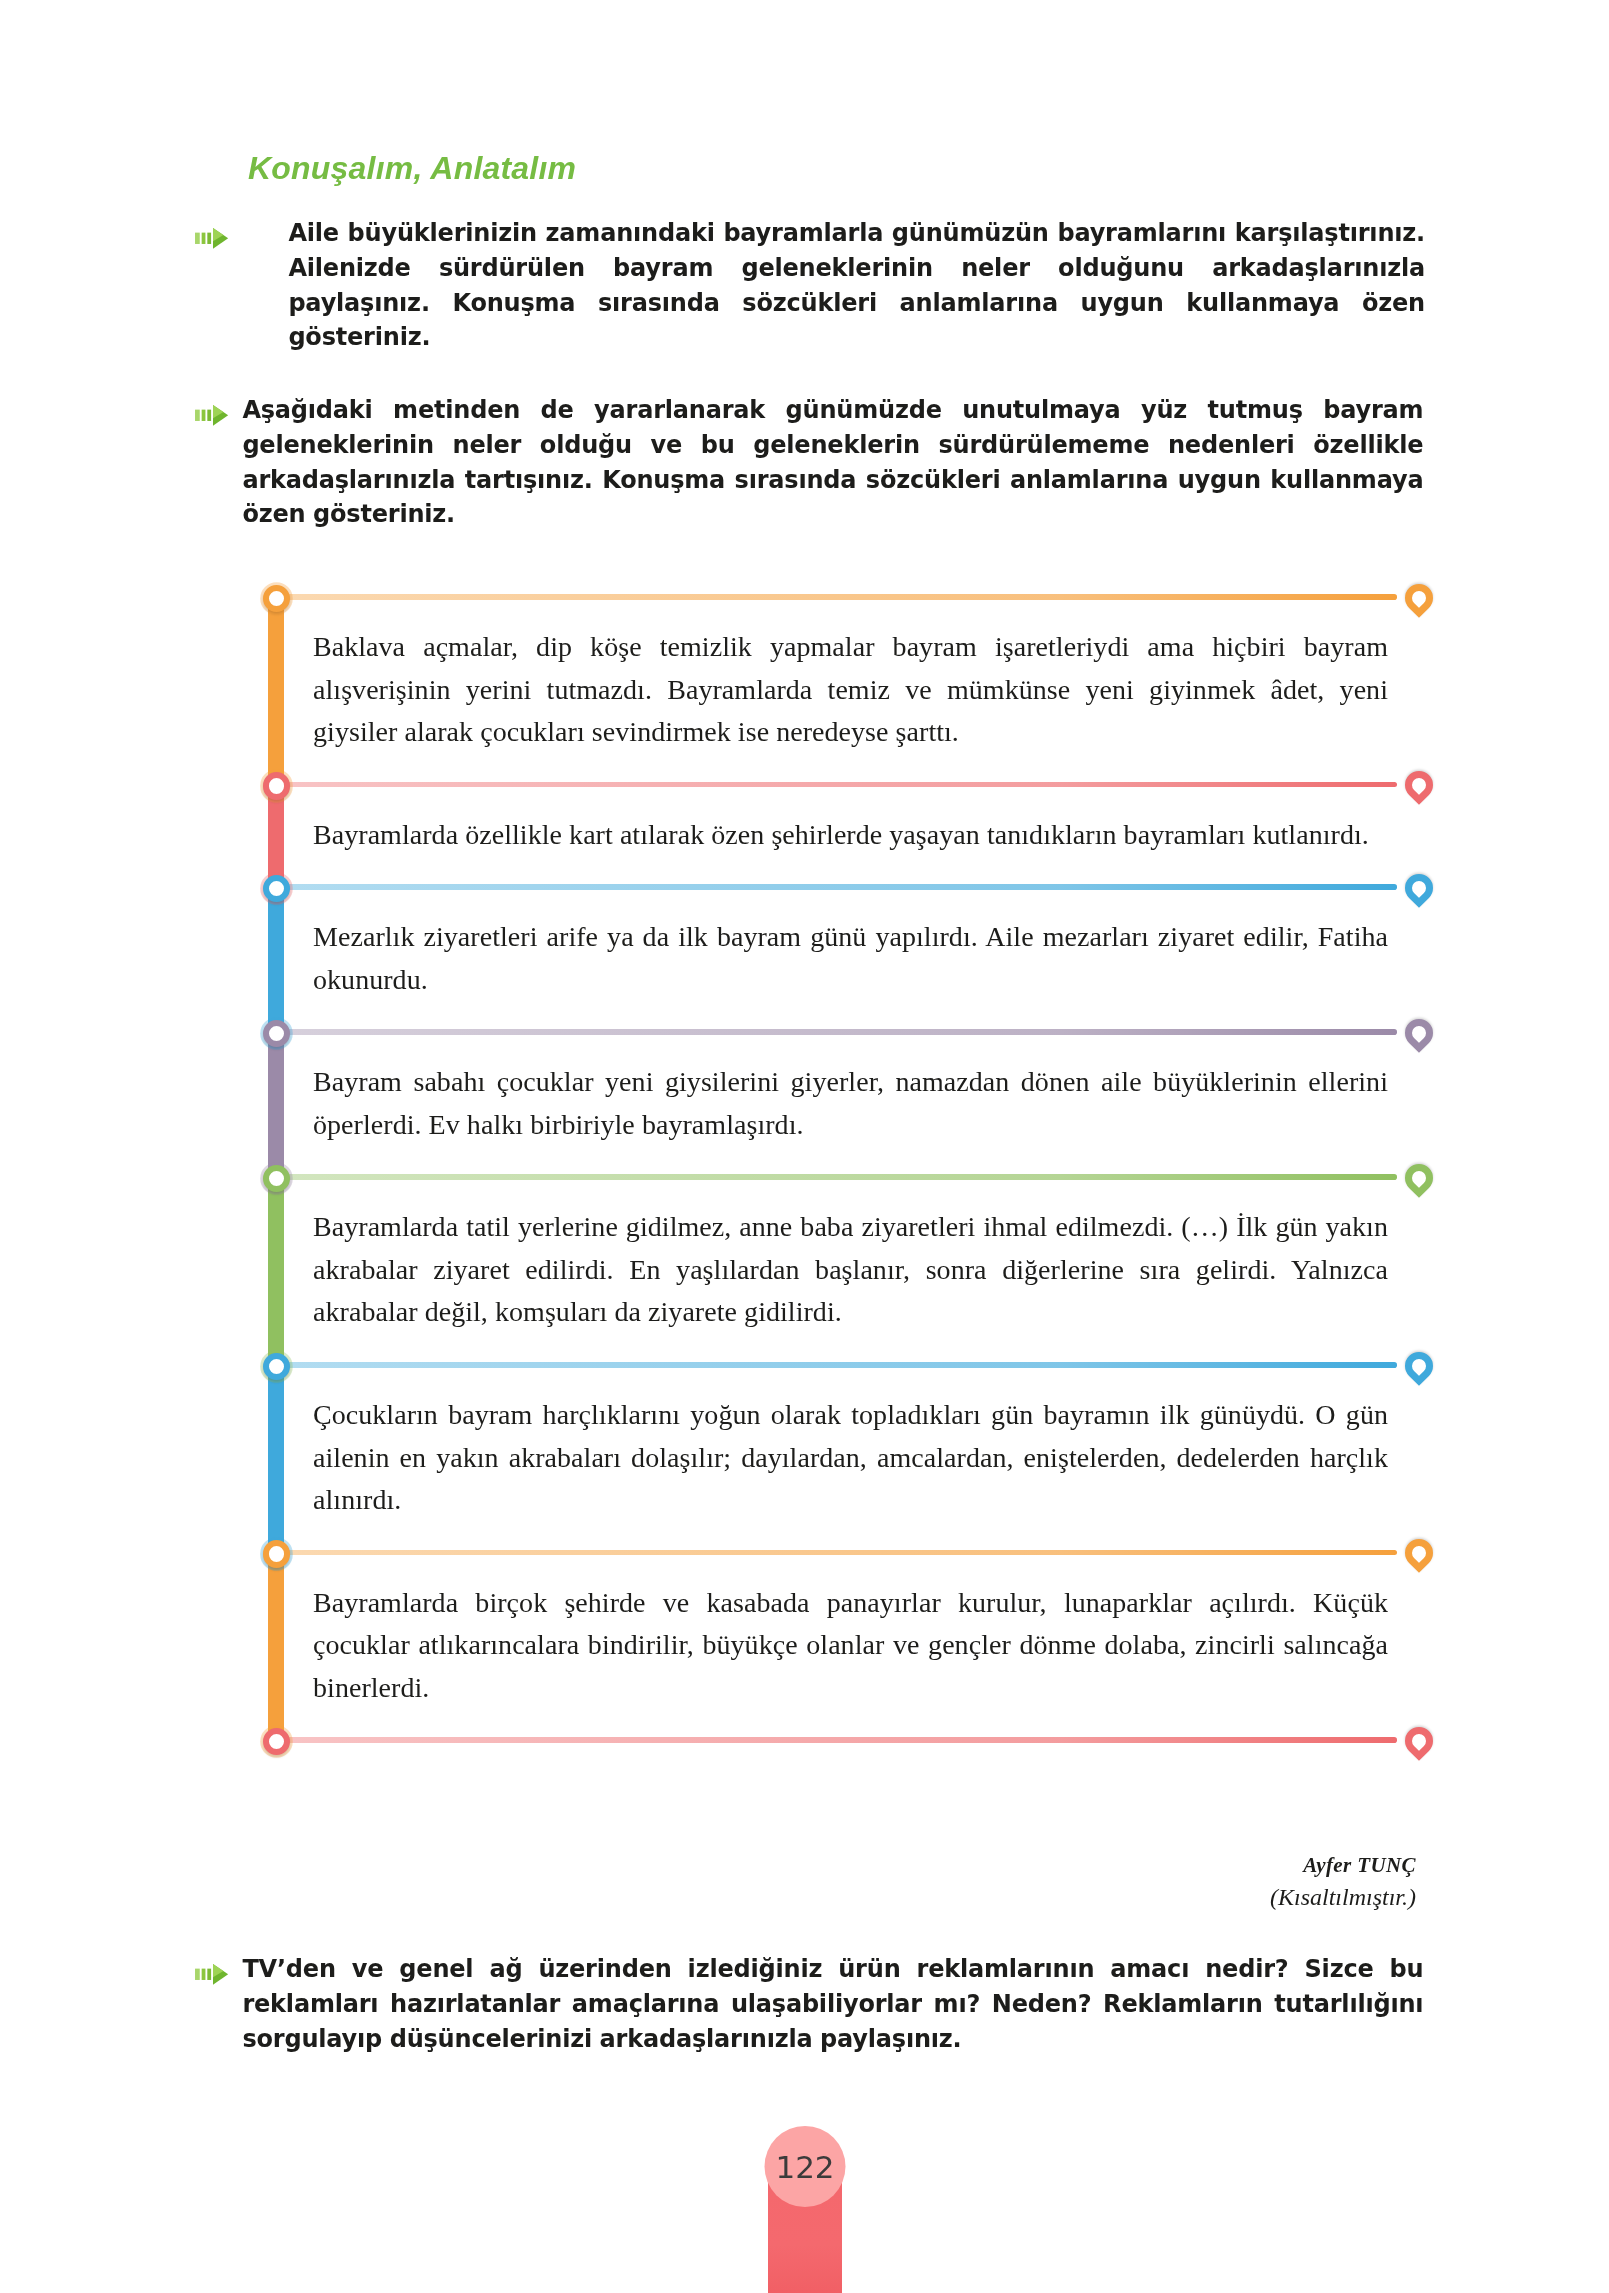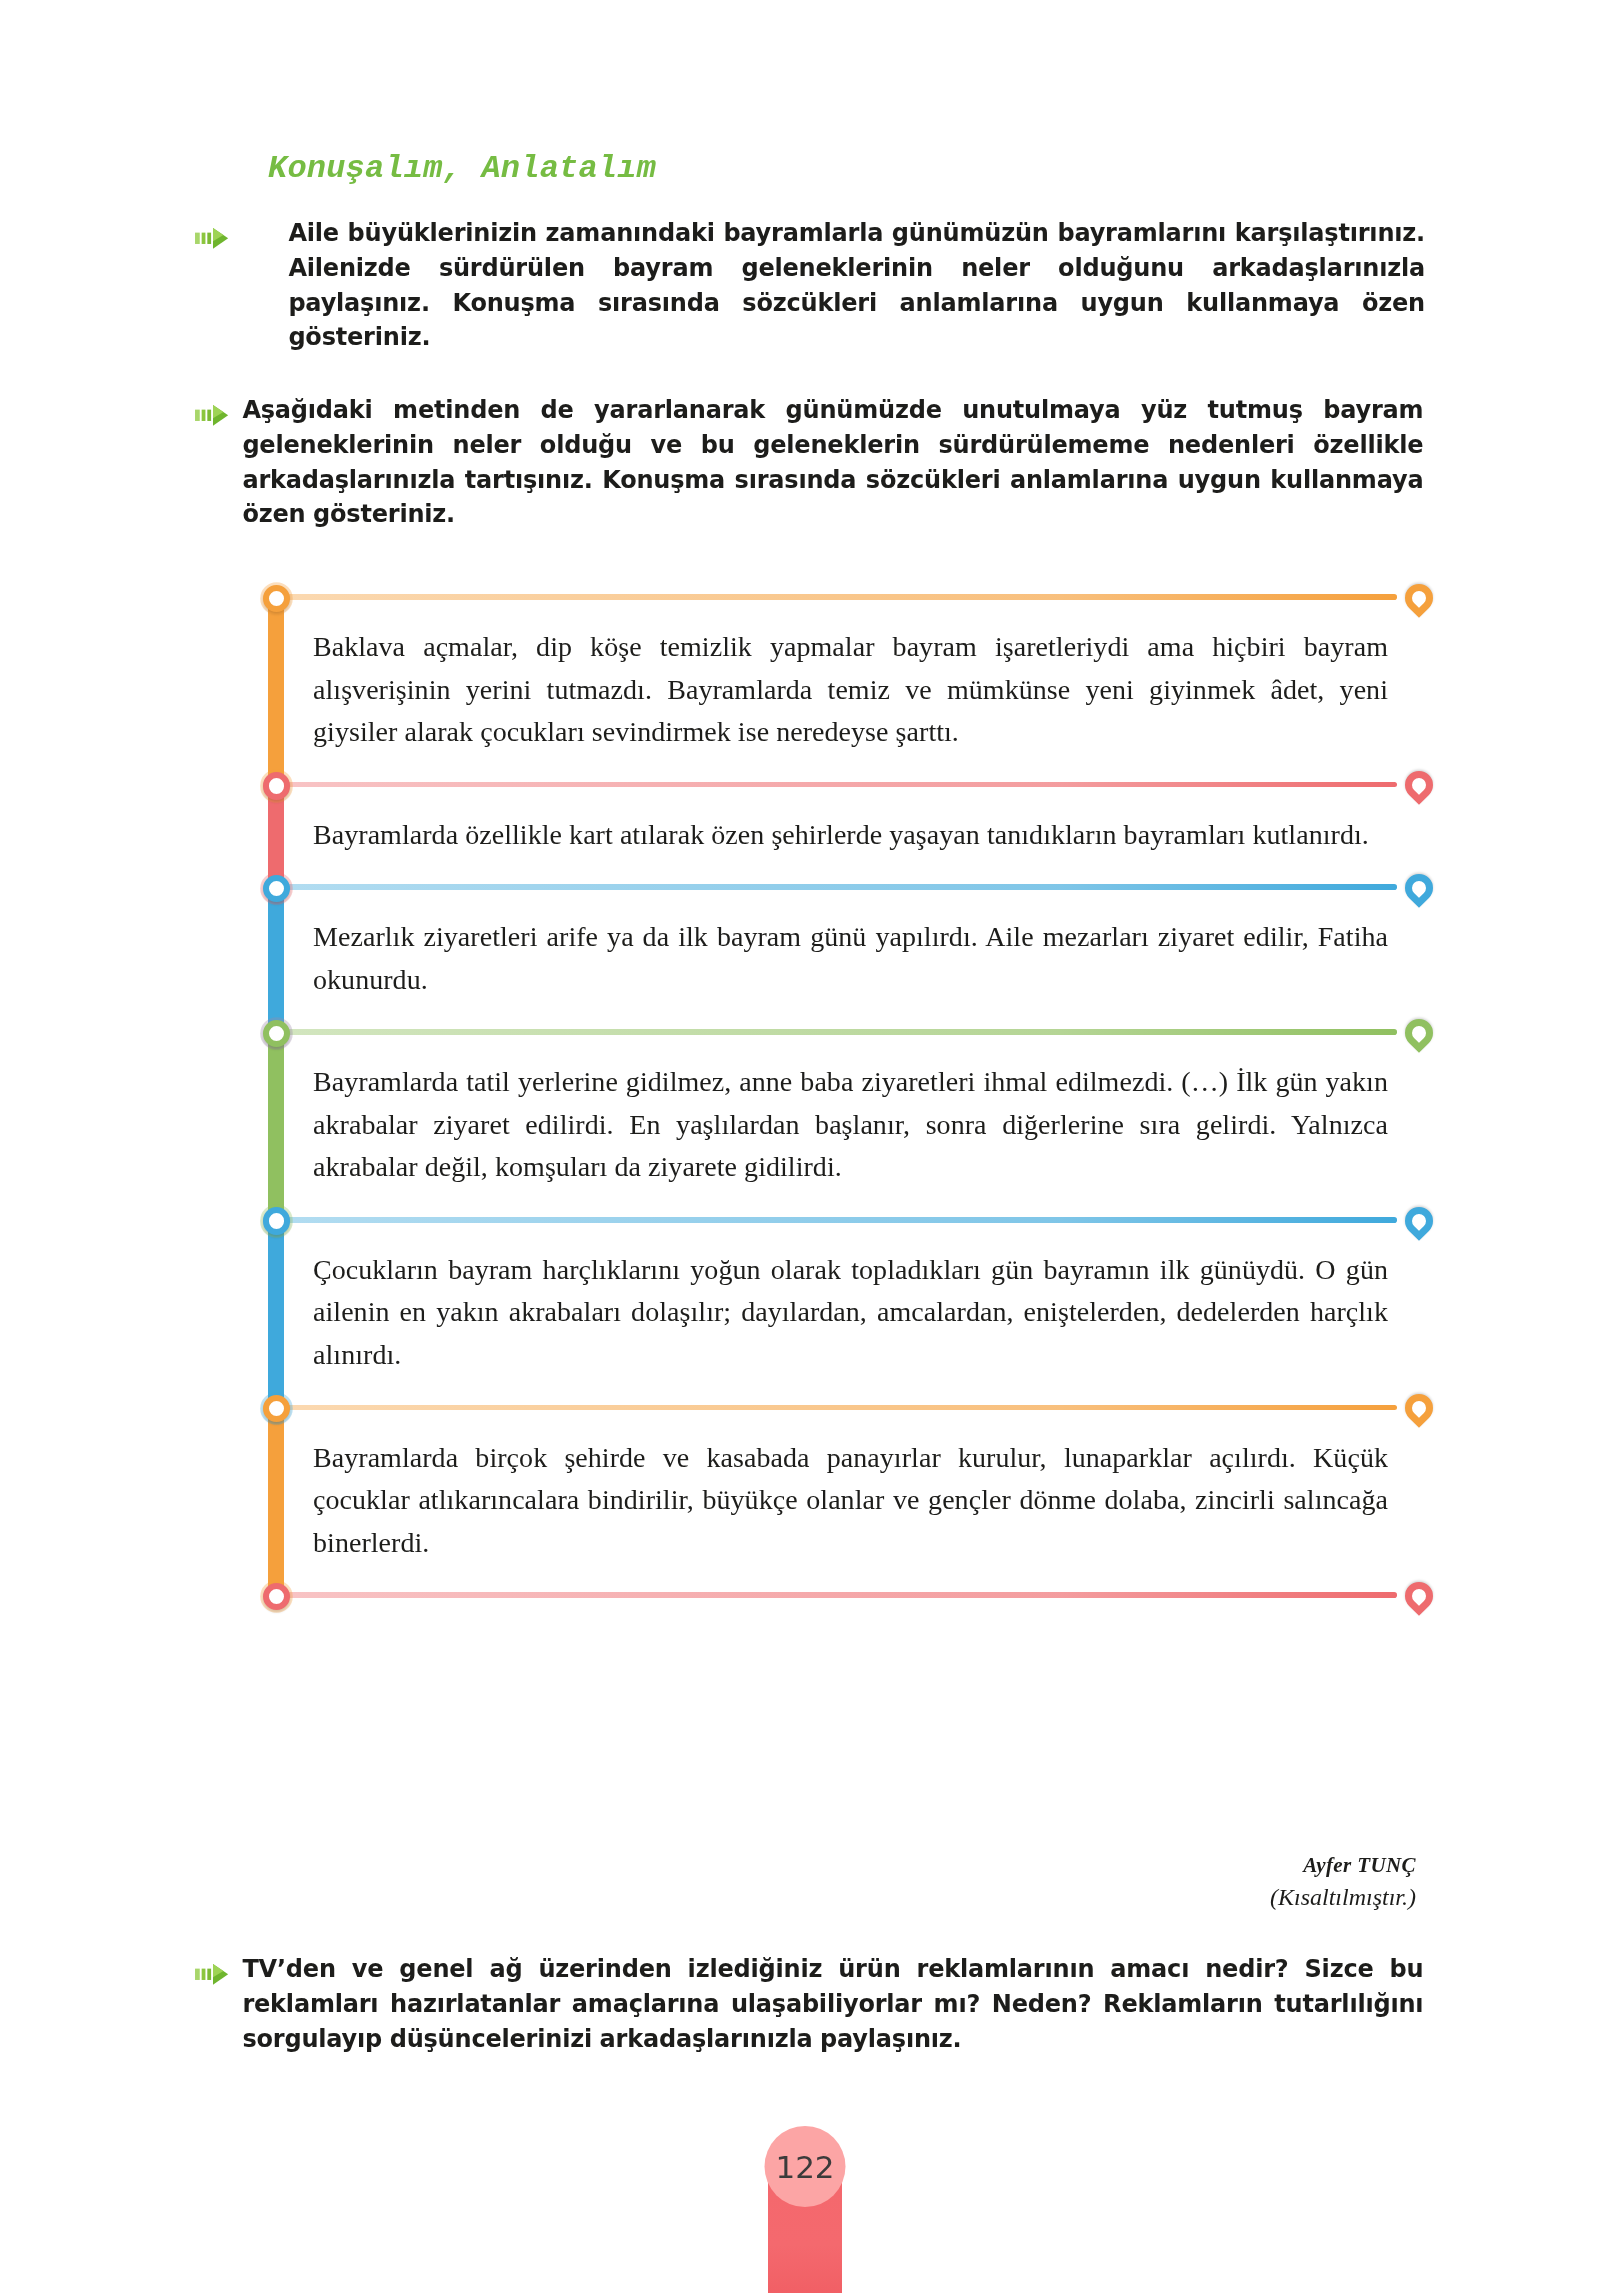--- a/index.html
+++ b/index.html
@@ -17,23 +17,23 @@
 
   .page {
     position: absolute;
     inset: 0;
     background: #ffffff;
   }
 
   
   .section-heading {
     position: absolute;
-    left: 268px;
+    left: 248px;
     top: 150px;
-    font-family: Liberation Mono, monospace;
+    font-family: Liberation Sans, sans-serif;
     font-size: 32px;
     font-weight: bold;
     font-style: italic;
     color: #76bc43;
     letter-spacing: 0.2px;
     white-space: nowrap;
   }
 
   
   .bullet-block {
@@ -264,20 +264,29 @@
     <div class="tl-row">
       <div class="tl-spine" style="background: rgb(63, 169, 220);"></div>
       <div class="tl-line" style="background: linear-gradient(90deg, rgba(63, 169, 220, 0.4) 0%, rgba(63, 169, 220, 0.667) 70%, rgb(63, 169, 220) 100%);"></div>
       <div class="tl-dot-left" style="border-color: rgb(63, 169, 220); background: rgb(255, 255, 255); box-shadow: rgba(238, 107, 110, 0.333) 0px 0px 0px 2.8px, rgba(0, 0, 0, 0.2) 0px 1.9px 2.8px;"></div>
       <div class="tl-dot-right">
           <div class="tl-pin" style="border-color: rgb(63, 169, 220);"></div>
         </div>
       <div class="tl-text">Mezarlık ziyaretleri arife ya da ilk bayram günü yapılırdı. Aile mezarları ziyaret edilir, Fatiha okunurdu.</div>
     </div>
 
+    <div class="tl-row">
+      <div class="tl-spine" style="background: rgb(155, 138, 168);"></div>
+      <div class="tl-line" style="background: linear-gradient(90deg, rgba(155, 138, 168, 0.4) 0%, rgba(155, 138, 168, 0.667) 70%, rgb(155, 138, 168) 100%);"></div>
+      <div class="tl-dot-left" style="border-color: rgb(155, 138, 168); background: rgb(255, 255, 255); box-shadow: rgba(63, 169, 220, 0.333) 0px 0px 0px 2.8px, rgba(0, 0, 0, 0.2) 0px 1.9px 2.8px;"></div>
+      <div class="tl-dot-right">
+          <div class="tl-pin" style="border-color: rgb(155, 138, 168);"></div>
+        </div>
+      <div class="tl-text">Bayram sabahı çocuklar yeni giysilerini giyerler, namazdan dönen aile büyüklerinin ellerini öperlerdi. Ev halkı birbiriyle bayramlaşırdı.</div>
+    </div>
 
     <div class="tl-row">
       <div class="tl-spine" style="background: rgb(144, 192, 96);"></div>
       <div class="tl-line" style="background: linear-gradient(90deg, rgba(144, 192, 96, 0.4) 0%, rgba(144, 192, 96, 0.667) 70%, rgb(144, 192, 96) 100%);"></div>
       <div class="tl-dot-left" style="border-color: rgb(144, 192, 96); background: rgb(255, 255, 255); box-shadow: rgba(155, 138, 168, 0.333) 0px 0px 0px 2.8px, rgba(0, 0, 0, 0.2) 0px 1.9px 2.8px;"></div>
       <div class="tl-dot-right">
           <div class="tl-pin" style="border-color: rgb(144, 192, 96);"></div>
         </div>
       <div class="tl-text">Bayramlarda tatil yerlerine gidilmez, anne baba ziyaretleri ihmal edilmezdi. (…) İlk gün yakın akrabalar ziyaret edilirdi. En yaşlılardan başlanır, sonra diğerlerine sıra gelirdi. Yalnızca akrabalar değil, komşuları da ziyarete gidilirdi.</div>
     </div>

